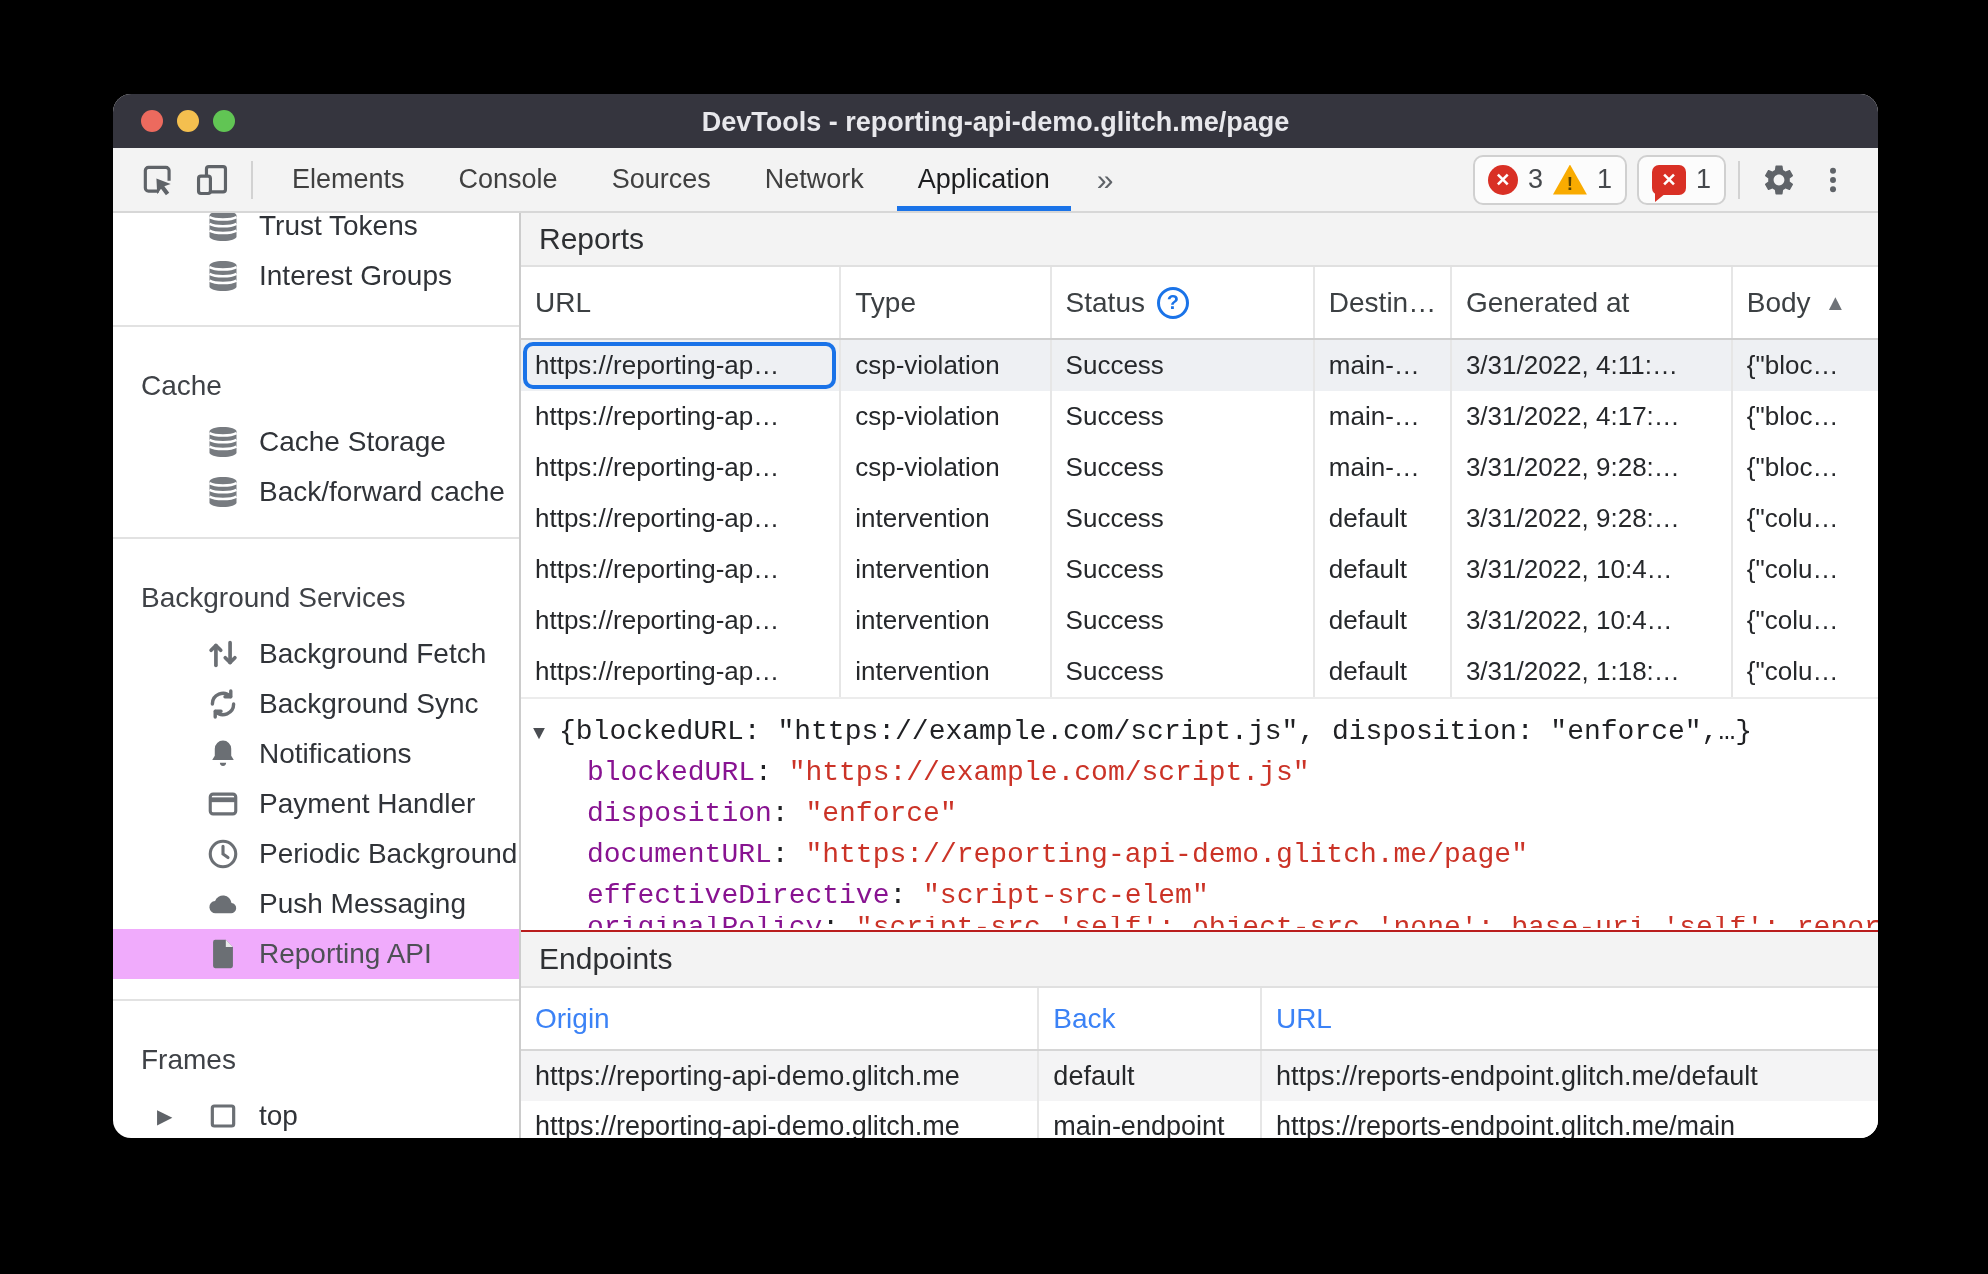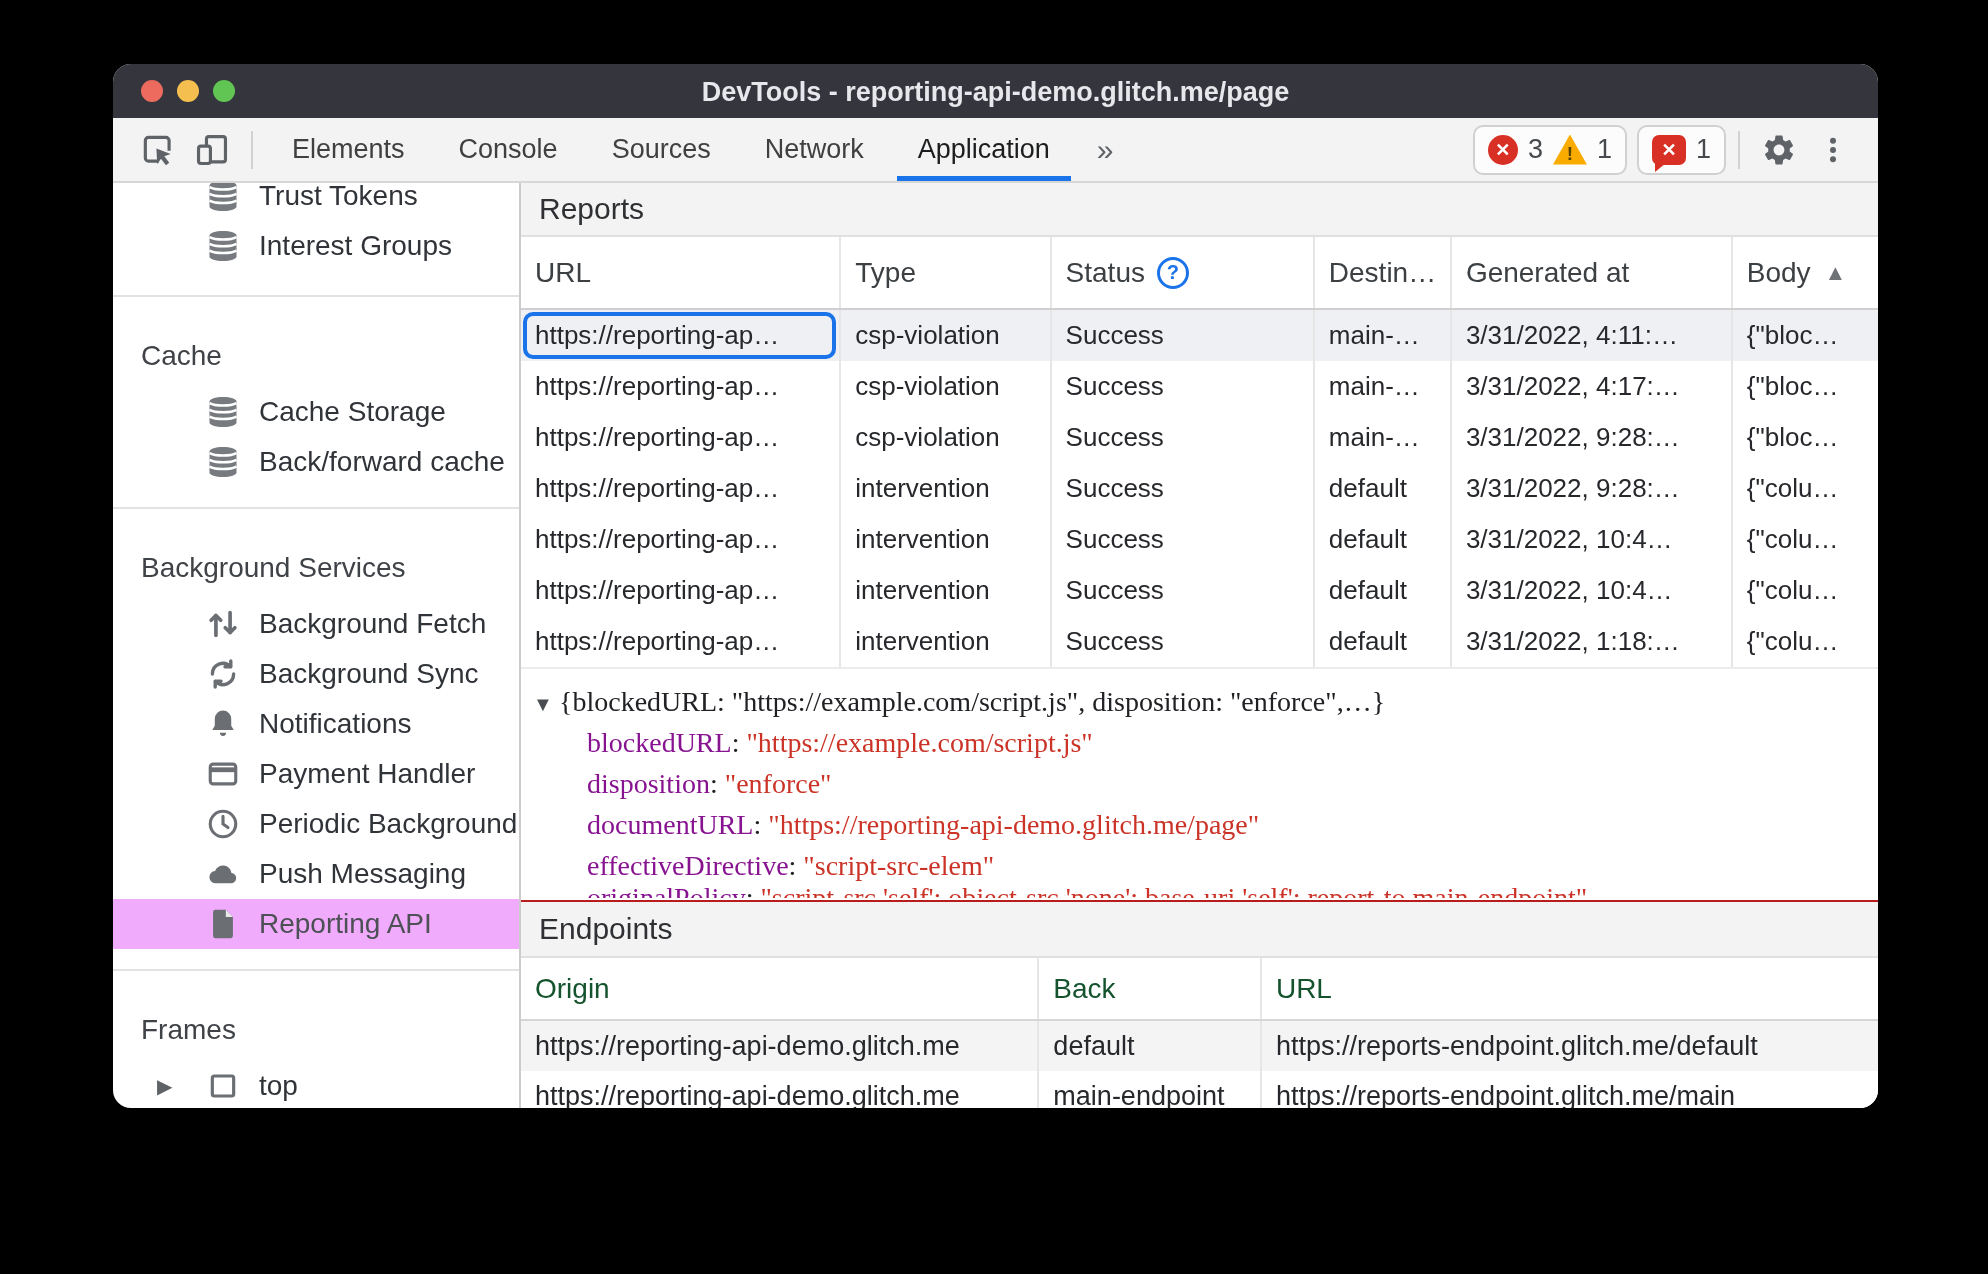--- a/index.html
+++ b/index.html
@@ -1,18 +1,18 @@
 <!DOCTYPE html>
 <html><head>
 <meta charset="utf-8">
 <style>
   html,body{margin:0;padding:0;background:#000;}
   .stage{position:relative;width:1988px;height:1274px;background:#000;overflow:hidden;
          font-family:"Liberation Sans",sans-serif;}
-  .window{position:absolute;left:113px;top:64px;width:1765px;height:1044px;
+  .window{position:absolute;left:113px;top:94px;width:1765px;height:1044px;
           background:#fff;border-radius:18px;overflow:hidden;
           box-shadow:0 30px 70px rgba(0,0,0,.6);}
   
   .titlebar{position:relative;height:54px;background:#35353e;}
   .traffic{position:absolute;left:28px;top:16px;display:flex;gap:14px;}
   .light{width:22px;height:22px;border-radius:50%;display:inline-block;}
   .light.red{background:#ec6a5e;}
   .light.yellow{background:#f4bf4f;}
   .light.green{background:#61c554;}
   .wtitle{position:absolute;left:0;right:0;top:0;height:54px;line-height:56px;
@@ -79,30 +79,30 @@
   .r-data.selected{background:#eef0f3;}
   .cell.focused{position:relative;}
   .cell.focused::after{content:'';position:absolute;inset:2px 3px 2px 2px;
         border:4px solid #1a73e8;border-radius:10px;pointer-events:none;}
   .help{width:32px;height:32px;border-radius:50%;border:3px solid #1a73e8;
         color:#1a73e8;font-size:20px;font-weight:bold;display:flex;flex:none;
         align-items:center;justify-content:center;box-sizing:border-box;}
   .sort{color:#6f7378;font-size:22px;margin-left:2px;}
   
   .json-viewer{height:219px;border-top:2px solid #ececec;padding:12px 0 0 12px;
-        font-family:Liberation Serif, serif;font-size:28px;color:#202124;
+        font-family:Liberation Mono, monospace;font-size:28px;color:#202124;
         overflow:hidden;flex:none;}
   .j-line{height:41px;line-height:41px;white-space:pre;overflow:hidden;}
   .tri{display:inline-block;width:26px;font-size:20px;color:#4a4d52;}
   .nested{padding-left:54px;}
   .k{color:#881391;}
   .v{color:#cb3327;}
   .clip-line{height:12px;line-height:24px;overflow:hidden;padding-left:54px;
         white-space:pre;}
-  .e-hdr{height:61px;border-bottom:2px solid #d6d6d6;font-size:28px;color:#14532d;}
+  .e-hdr{height:61px;border-bottom:2px solid #d6d6d6;font-size:28px;color:#3b82f6;}
   .e-data{height:50px;font-size:27px;color:#26282b;}
   .e-data.striped{background:#f4f4f5;}
   svg{display:block;}
 </style>
 </head>
 <body>
 
 <div class="stage">
   <div class="window">
 

